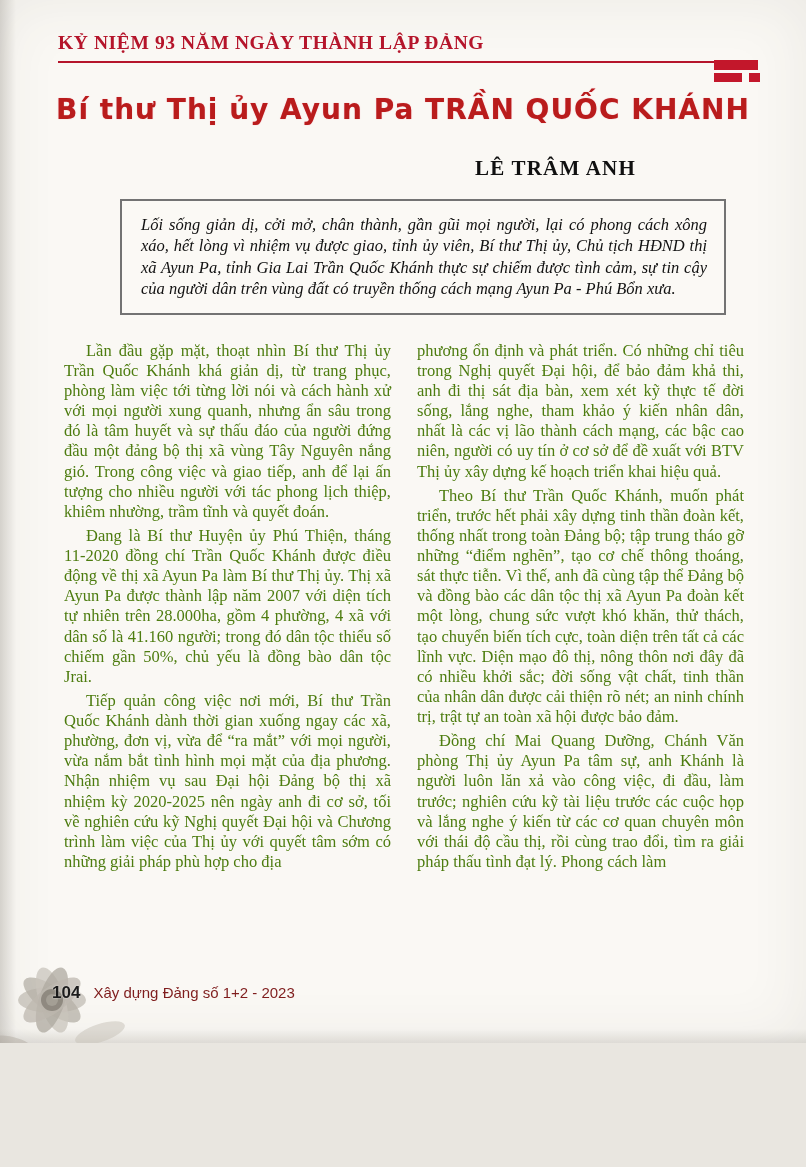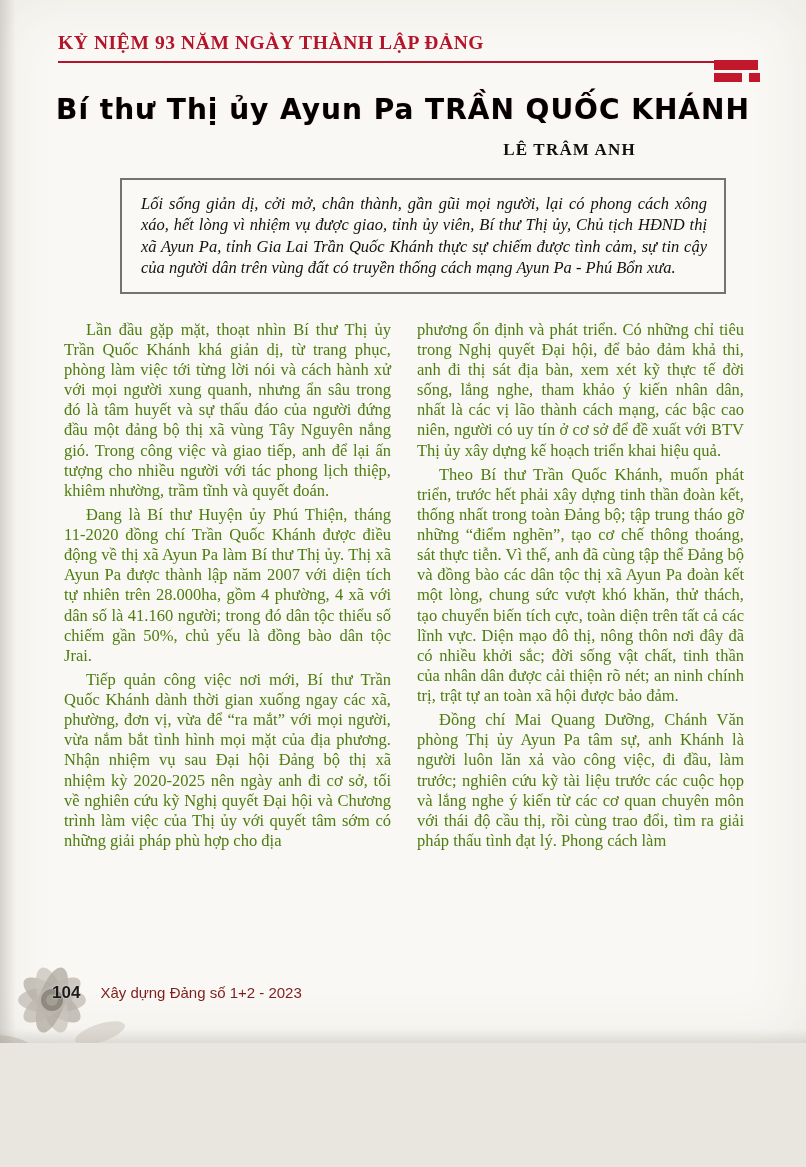--- a/index.html
+++ b/index.html
@@ -53,38 +53,38 @@
   .stamp .b2 { width: 28px; height: 9px; float: left; }
   .stamp .b3 { width: 11px; height: 9px; float: right; }
 
   
   .headline { text-align: center; margin-top: 30px; }
   .headline-kicker {
     font-family: "DejaVu Sans", sans-serif;
     font-weight: bold;
     font-size: 28px;
     letter-spacing: 1px;
-    color: #000000;
+    color: #b91c1c;
     text-shadow: 0 0 1px rgba(236,95,128,0.6);
   }
   .headline-main {
     margin-top: 8px;
     font-family: "DejaVu Serif", serif;
     font-weight: bold;
     font-size: 42px;
     letter-spacing: 1px;
     color: #c00334;
   }
 
   
   .author {
-    margin: 14px 170px 0 0;
+    margin: 30px 170px 0 0;
     text-align: right;
     font-weight: bold;
-    font-size: 17px;
+    font-size: 21px;
     letter-spacing: 1.2px;
     color: #101010;
   }
 
   
   .lede-box {
     margin: 18px 80px 0 120px;
     border: 2px solid #737373;
     padding: 13px 17px 13px 19px;
     background: #fbf9f5;
@@ -131,21 +131,21 @@
     width: 160px;
     height: 160px;
     opacity: 0.85;
   }
   .footer-line {
     position: absolute;
     left: 52px;
     bottom: 40px;
     display: flex;
     align-items: baseline;
-    gap: 20px;
+    gap: 13px;
     font-family: "Liberation Sans", sans-serif;
   }
   .page-number {
     font-weight: bold;
     font-size: 17px;
     color: #1b1b1b;
     text-shadow: 0 0 2px rgba(255,255,255,0.8);
   }
   .journal-name {
     font-size: 15px;

